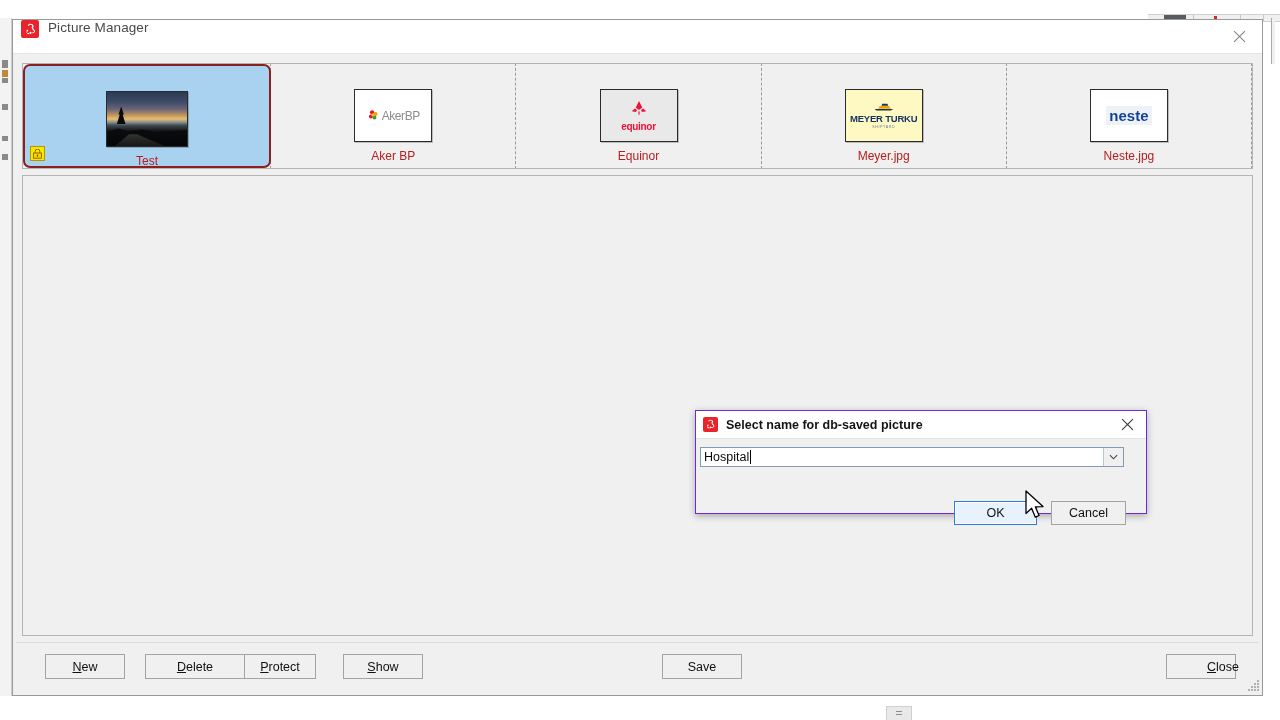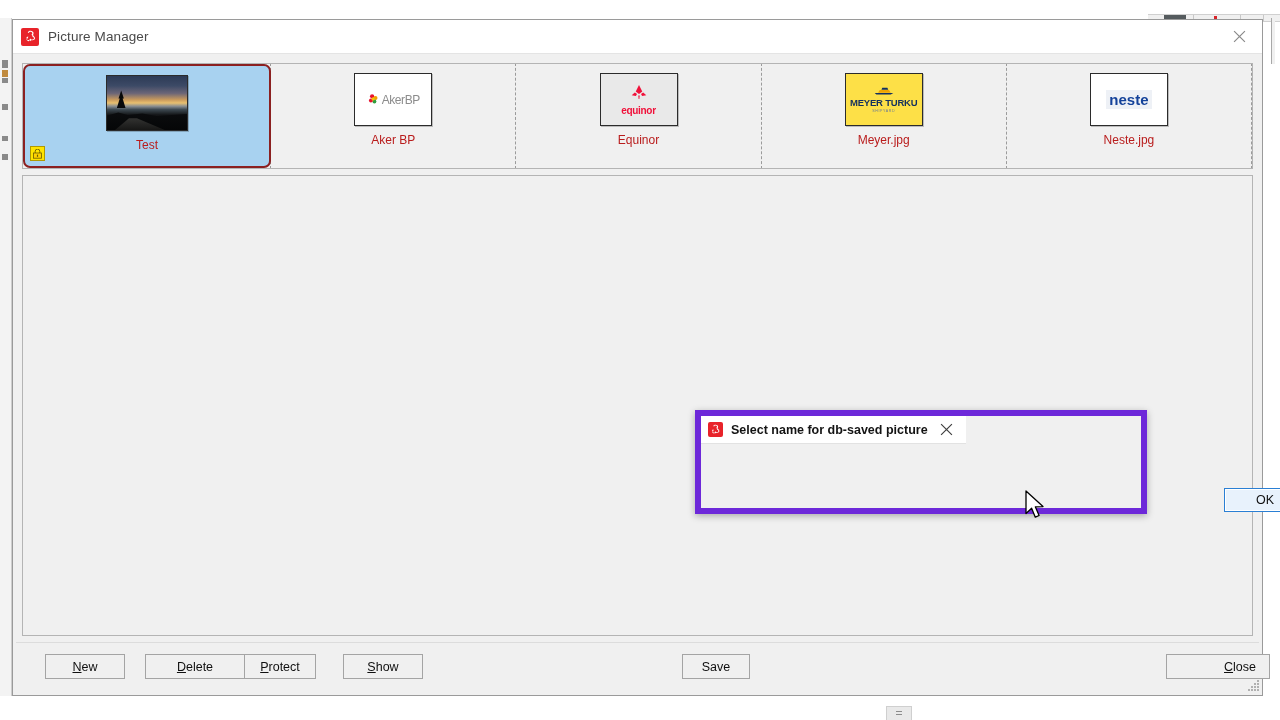--- a/index.html
+++ b/index.html
@@ -106,21 +106,20 @@
     box-sizing: border-box;
     display: flex;
     flex-direction: column;
   }
 
   .titlebar {
     height: 34px;
     background: #ffffff;
     border-bottom: 1px solid #e4e4e4;
     display: flex;
-    align-items: center;
     padding: 0 0 0 8px;
     box-sizing: border-box;
     flex: none;
     position: relative;
   }
   .app-icon {
     width: 18px;
     height: 18px;
     background: #e8232a;
     border-radius: 2px;
@@ -162,21 +161,21 @@
   .tile {
     flex: 1 1 0;
     position: relative;
     border: 1px dashed #9b9b9b;
     margin: -1px 0 -1px -1px;
     box-sizing: border-box;
     display: flex;
     flex-direction: column;
     align-items: center;
     justify-content: flex-start;
-    padding-top: 9px;
+    padding-top: 25px;
     background: #f0f0f0;
   }
   .tile:first-child { margin-left: 0; }
   .tile.selected {
     background: #a8d2f0;
     border: 2px solid #8b2020;
     border-radius: 7px;
     margin: 0;
     z-index: 3;
   }
@@ -265,21 +264,21 @@
   }
   .equinor-word {
     font-size: 10px;
     color: #f0113a;
     letter-spacing: -0.3px;
     font-weight: bold;
   }
 
   .art-meyer {
     position: absolute; inset: 0;
-    background: #fde047;
+    background: #fef9c3;
     display: flex; flex-direction: column;
     align-items: center; justify-content: center;
   }
   .meyer-word {
     font-size: 9.5px;
     font-weight: bold;
     color: #13305f;
     letter-spacing: -0.2px;
   }
   .meyer-sub {
@@ -377,22 +376,22 @@
     align-items: center;
     justify-content: center;
     padding: 0;
     cursor: default;
   }
   .btn u { text-underline-offset: 1px; }
   .btn-new    { left: 32px;   width: 80px; }
   .btn-delete { left: 132px;  width: 100px; }
   .btn-protect{ left: 231px;  width: 72px; }
   .btn-show   { left: 330px;  width: 80px; }
-  .btn-save   { left: 649px;  width: 68px; margin-left: 20px; }
-  .btn-close  { left: 1153px; width: 104px; padding-left: 44px; }
+  .btn-save   { left: 649px;  width: 80px; }
+  .btn-close  { left: 1153px; width: 70px; padding-left: 44px; }
 
   .resize-grip {
     position: absolute;
     right: 2px;
     bottom: 2px;
     width: 13px;
     height: 13px;
   }
   .resize-grip span {
     position: absolute;
@@ -401,26 +400,26 @@
   }
 
   
   #name-dialog {
     position: absolute;
     left: 695px;
     top: 410px;
     width: 452px;
     height: 104px;
     background: #f0f0f0;
-    border: 6px solid #6d28d9;
+    border: 1px solid #6d28d9;
     box-sizing: border-box;
     box-shadow: 0 2px 7px rgba(0,0,0,0.30);
     z-index: 40;
     display: flex;
-    flex-direction: row;
+    flex-direction: column;
   }
   .dlg-titlebar {
     height: 28px;
     background: #ffffff;
     border-bottom: 1px solid #e2e2e2;
     display: flex;
     align-items: center;
     padding-left: 7px;
     box-sizing: border-box;
     flex: none;
@@ -479,21 +478,21 @@
     width: 19px;
     border-left: 1px solid #b9c7d4;
     background: #f0f0f0;
     display: flex;
     align-items: center;
     justify-content: center;
     flex: none;
   }
   .dlg-btn {
     position: absolute;
-    top: 72px;
+    top: 62px;
     height: 24px;
     font-size: 12.5px;
     color: #101010;
     display: flex;
     align-items: center;
     justify-content: center;
     box-sizing: border-box;
     cursor: default;
   }
   .dlg-btn-ok {
@@ -696,20 +695,31 @@
       <div class="dlg-spacer"></div>
       <div class="dlg-close">
         <svg width="13" height="13" viewBox="0 0 12 12">
           <path d="M1 1 L11 11 M11 1 L1 11" stroke="#404040" stroke-width="1.1" fill="none"></path>
         </svg>
       </div>
     </div>
 
     <div class="dlg-body">
 
+      <div class="combo">
+        <div class="combo-input">
+          <span>Hospital</span>
+            <span class="caret"></span>
+        </div>
+        <div class="combo-arrow">
+          <svg width="9" height="6" viewBox="0 0 10 6">
+            <path d="M1 1 L5 5 L9 1" stroke="#404040" stroke-width="1.2" fill="none"></path>
+          </svg>
+        </div>
+      </div>
 
       <div class="dlg-btn dlg-btn-ok">
         <span>OK</span>
       </div>
       <div class="dlg-btn dlg-btn-cancel">
         <span>Cancel</span>
       </div>
 
     </div>
   </div>

